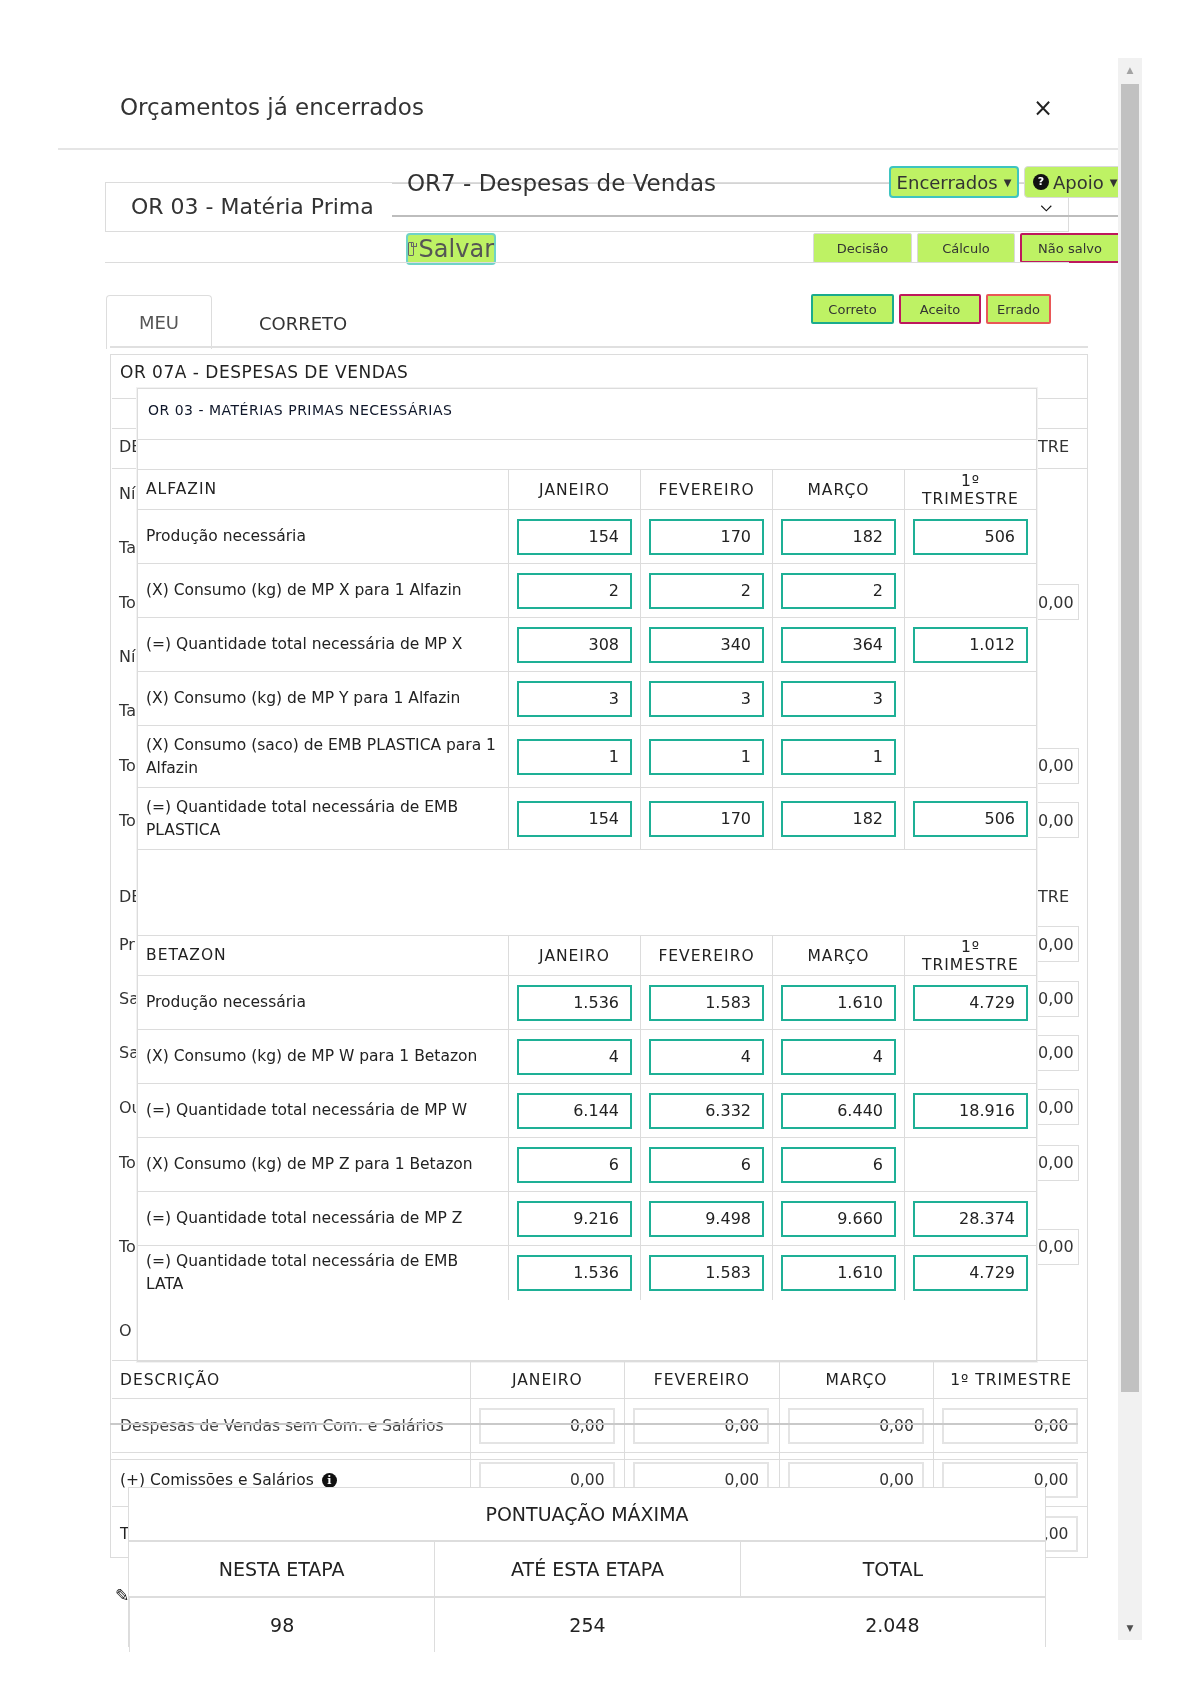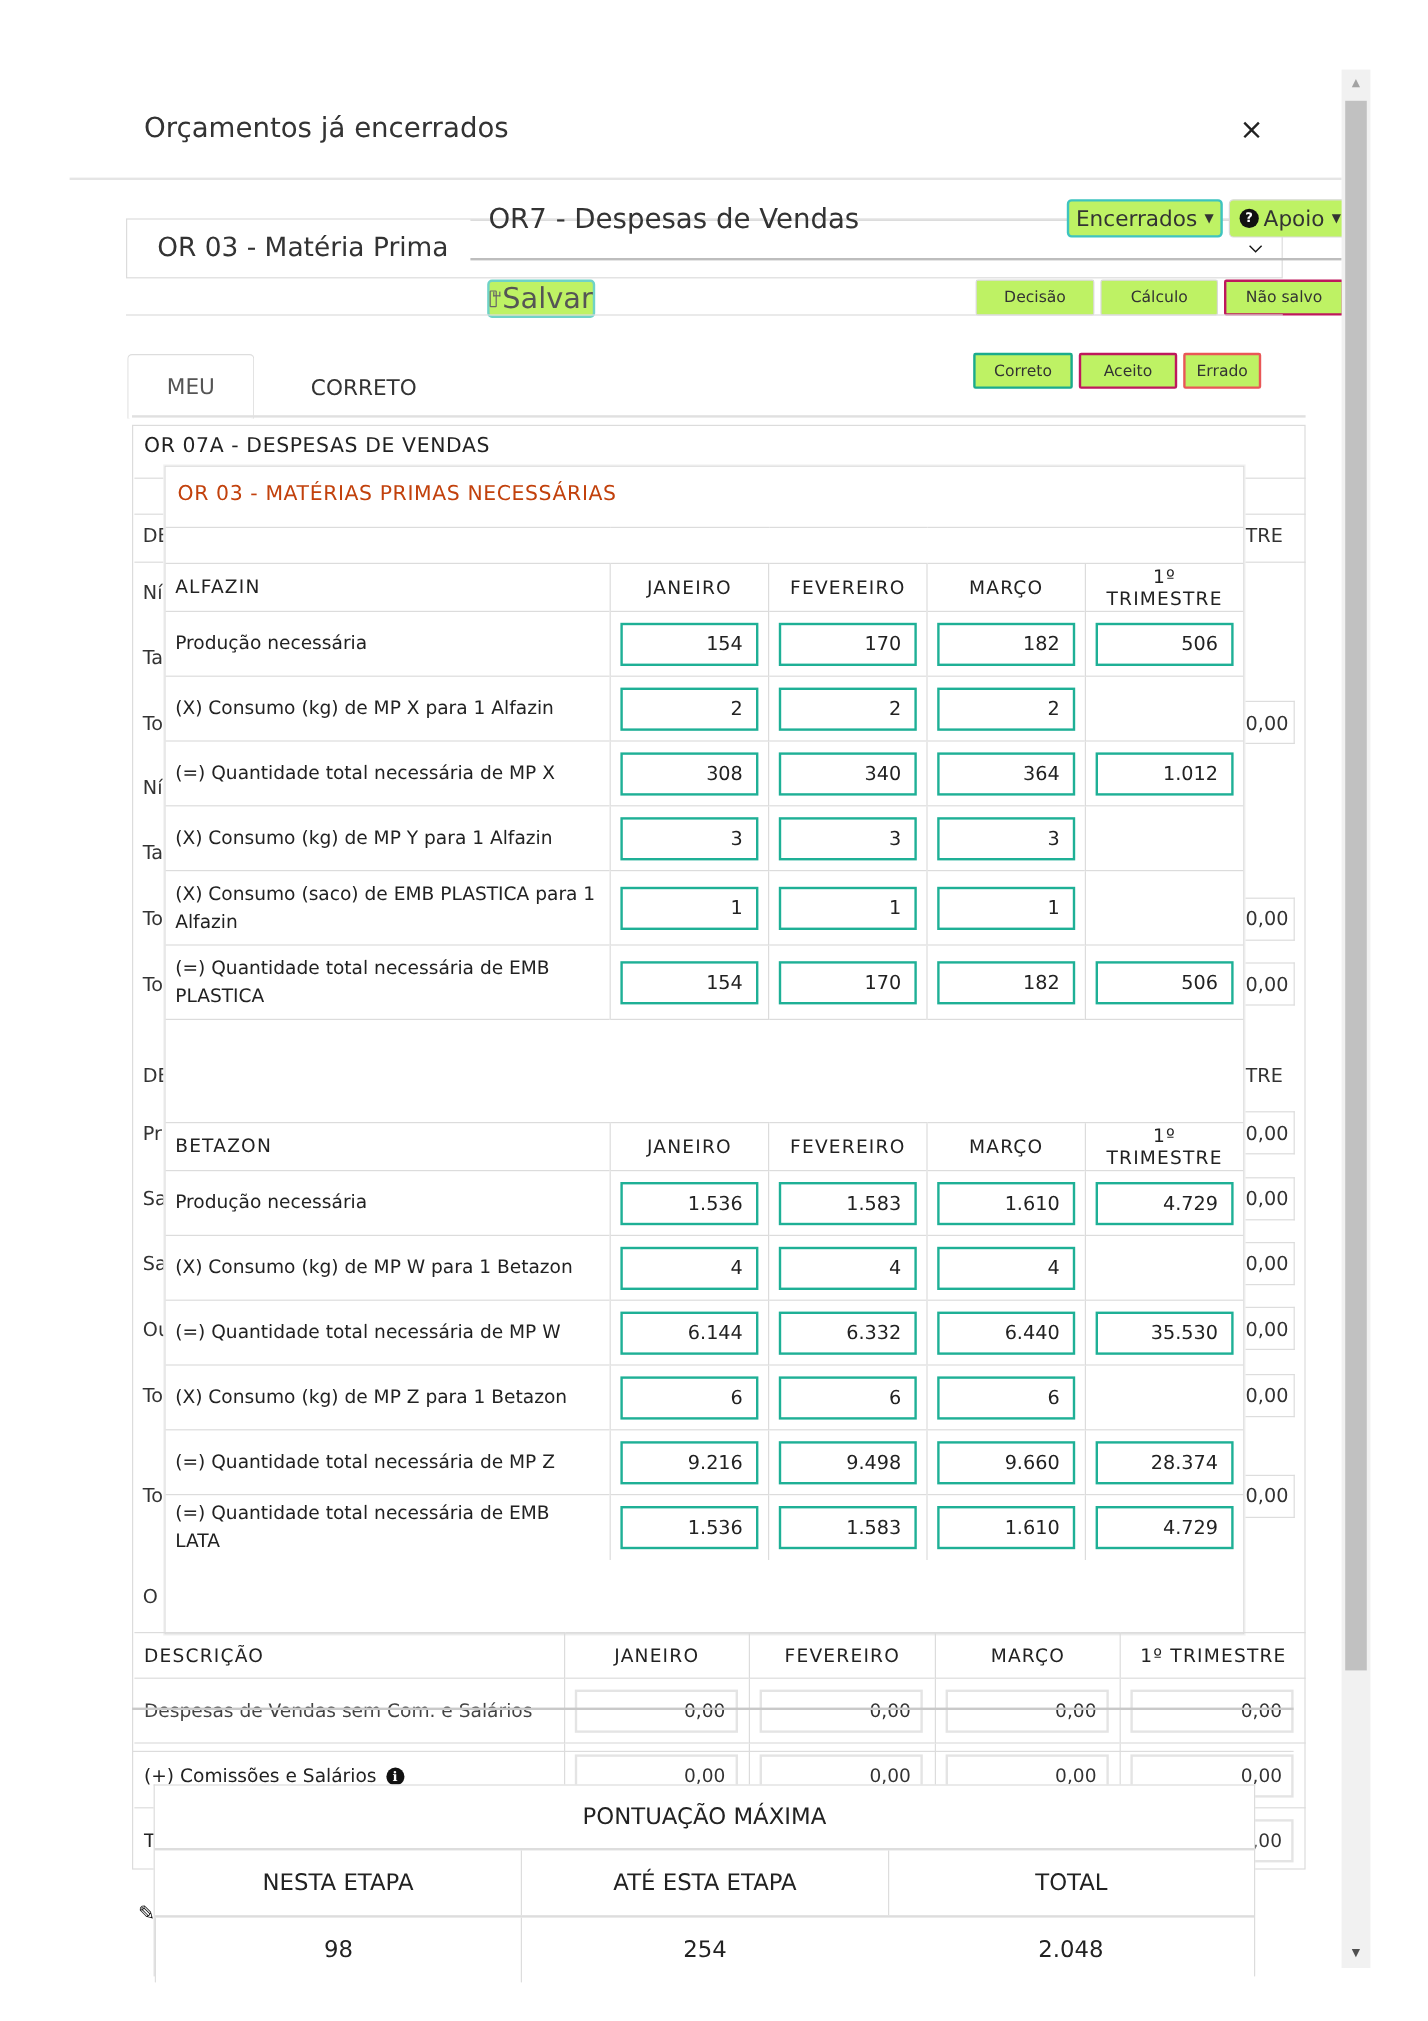--- a/index.html
+++ b/index.html
@@ -41,21 +41,21 @@
   .tabs-line { left: 110px; top: 346px; width: 978px; height: 2px; background: #e0e0e0; }
 
   .back-panel { left: 110px; top: 354px; width: 978px; height: 1204px; border: 1px solid #dcdcdc; background: #fff; }
   .or07a-title { left: 120px; top: 362px; font-size: 17px; letter-spacing: 0.5px; color: #222; }
   .back-row-line { position: absolute; left: 112px; width: 976px; height: 1px; background: #dcdcdc; }
   .back-stub { position: absolute; left: 119px; font-size: 16px; color: #333; }
   .back-right { position: absolute; left: 1038px; font-size: 16px; color: #333; }
   .back-right-box { position: absolute; left: 1037px; width: 42px; height: 36px; border: 1px solid #ddd; border-left: none; }
 
   .front { left: 137px; top: 388px; width: 900px; height: 974px; background: #fff; border: 1px solid #dcdcdc; box-shadow: 0 0 0 1px #f2f2f2; }
-  .front-title { position: absolute; left: 10px; top: 13px; font-size: 17px; letter-spacing: 0.5px; color: #c2410c; }
+  .front-title { position: absolute; left: 10px; top: 13px; font-size: 14px; letter-spacing: 0.5px; color: #0f172a; }
   .ft { position: absolute; left: 0; width: 898px; border-collapse: collapse; }
   .ft td { border-top: 1px solid #dcdcdc; border-left: 1px solid #dcdcdc; padding: 0 8px; font-size: 15.5px; color: #222; vertical-align: middle; }
   .ft td:first-child { border-left: none; padding-left: 8px; width: 373px; line-height: 23px; }
   .ft td.num { width: 131px; padding: 0 8px; }
   .ft td.hdr { text-align: center; letter-spacing: 1px; font-size: 15.5px; }
   .inp { width: 115px; height: 36px; border: 2px solid #1eb096; background: #fff; text-align: right; padding-right: 11px; font-size: 16px; line-height: 32px; color: #222; font-family: "DejaVu Sans", sans-serif; }
   .inp.err { border-color: #e96464; }
 
   .desc-table { left: 112px; top: 1360px; width: 976px; border-collapse: collapse; }
   .desc-table td { border-top: 1px solid #dcdcdc; border-left: 1px solid #dcdcdc; font-size: 15.5px; padding: 0 8px; height: 54px; }
@@ -315,21 +315,21 @@
       <td class="num">
             <div class="inp">6.144</div>
           </td>
       <td class="num">
             <div class="inp">6.332</div>
           </td>
       <td class="num">
             <div class="inp">6.440</div>
           </td>
       <td class="num">
-            <div class="inp">35.530</div>
+            <div class="inp">18.916</div>
           </td>
     </tr>
     <tr style="height:54px;">
       <td>(X) Consumo (kg) de MP Z para 1 Betazon</td>
       <td class="num">
             <div class="inp">6</div>
           </td>
       <td class="num">
             <div class="inp">6</div>
           </td>

